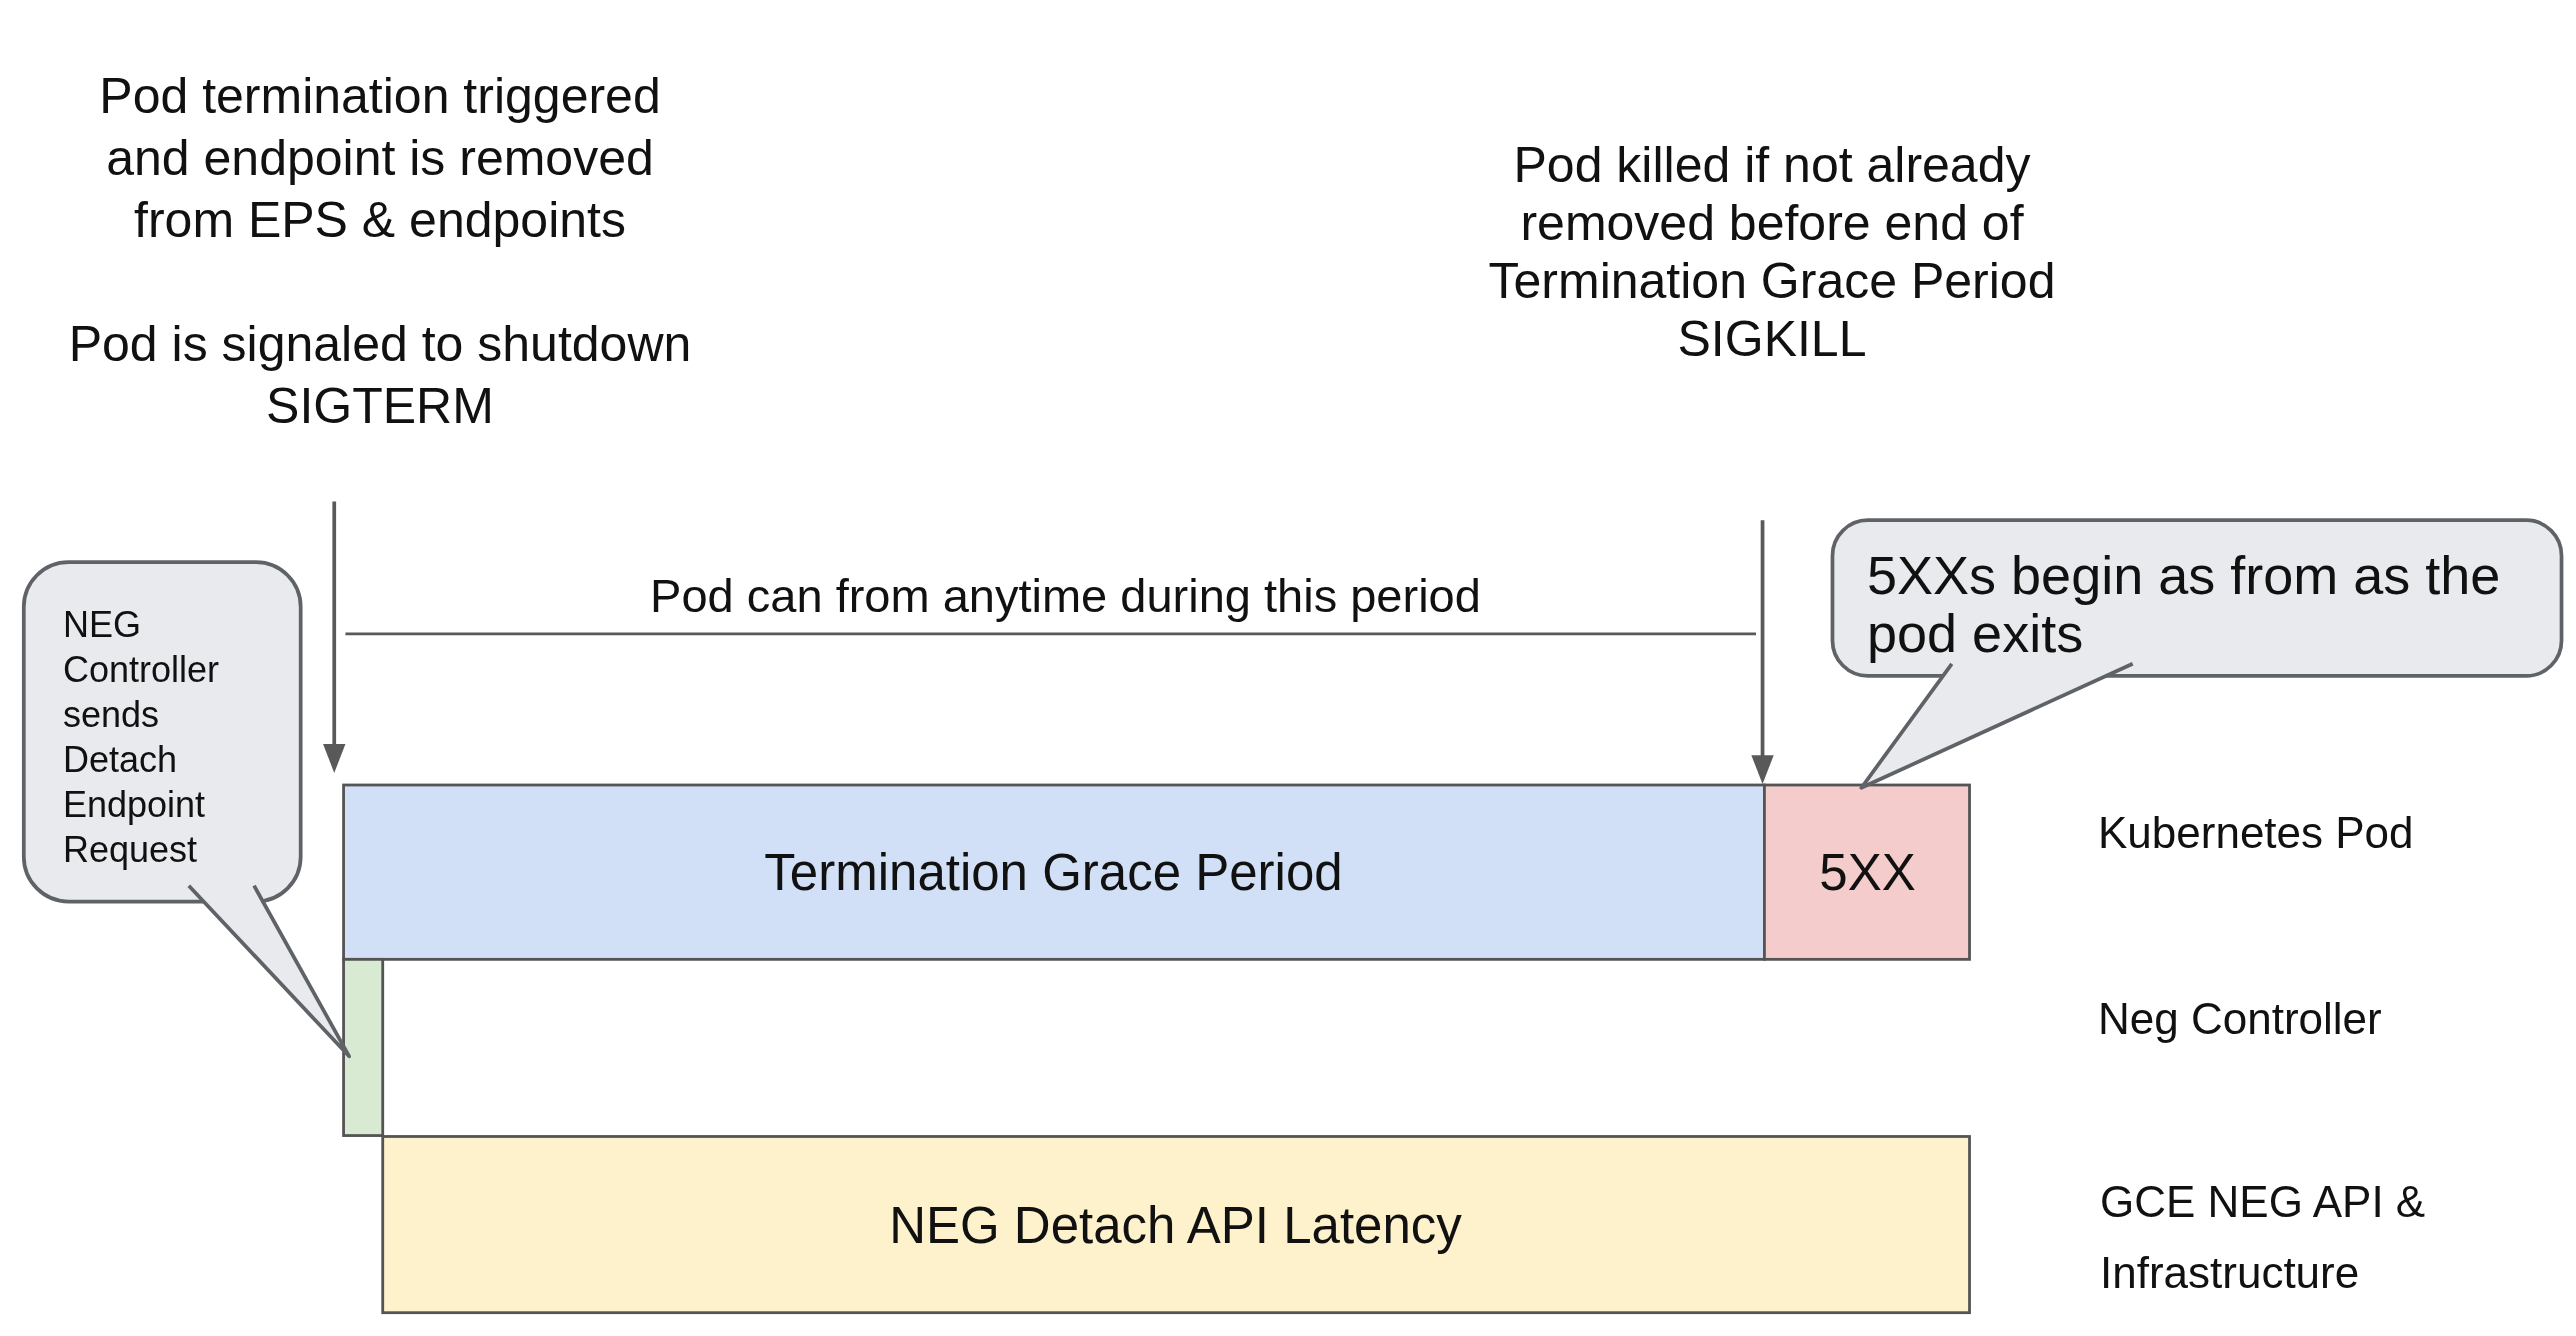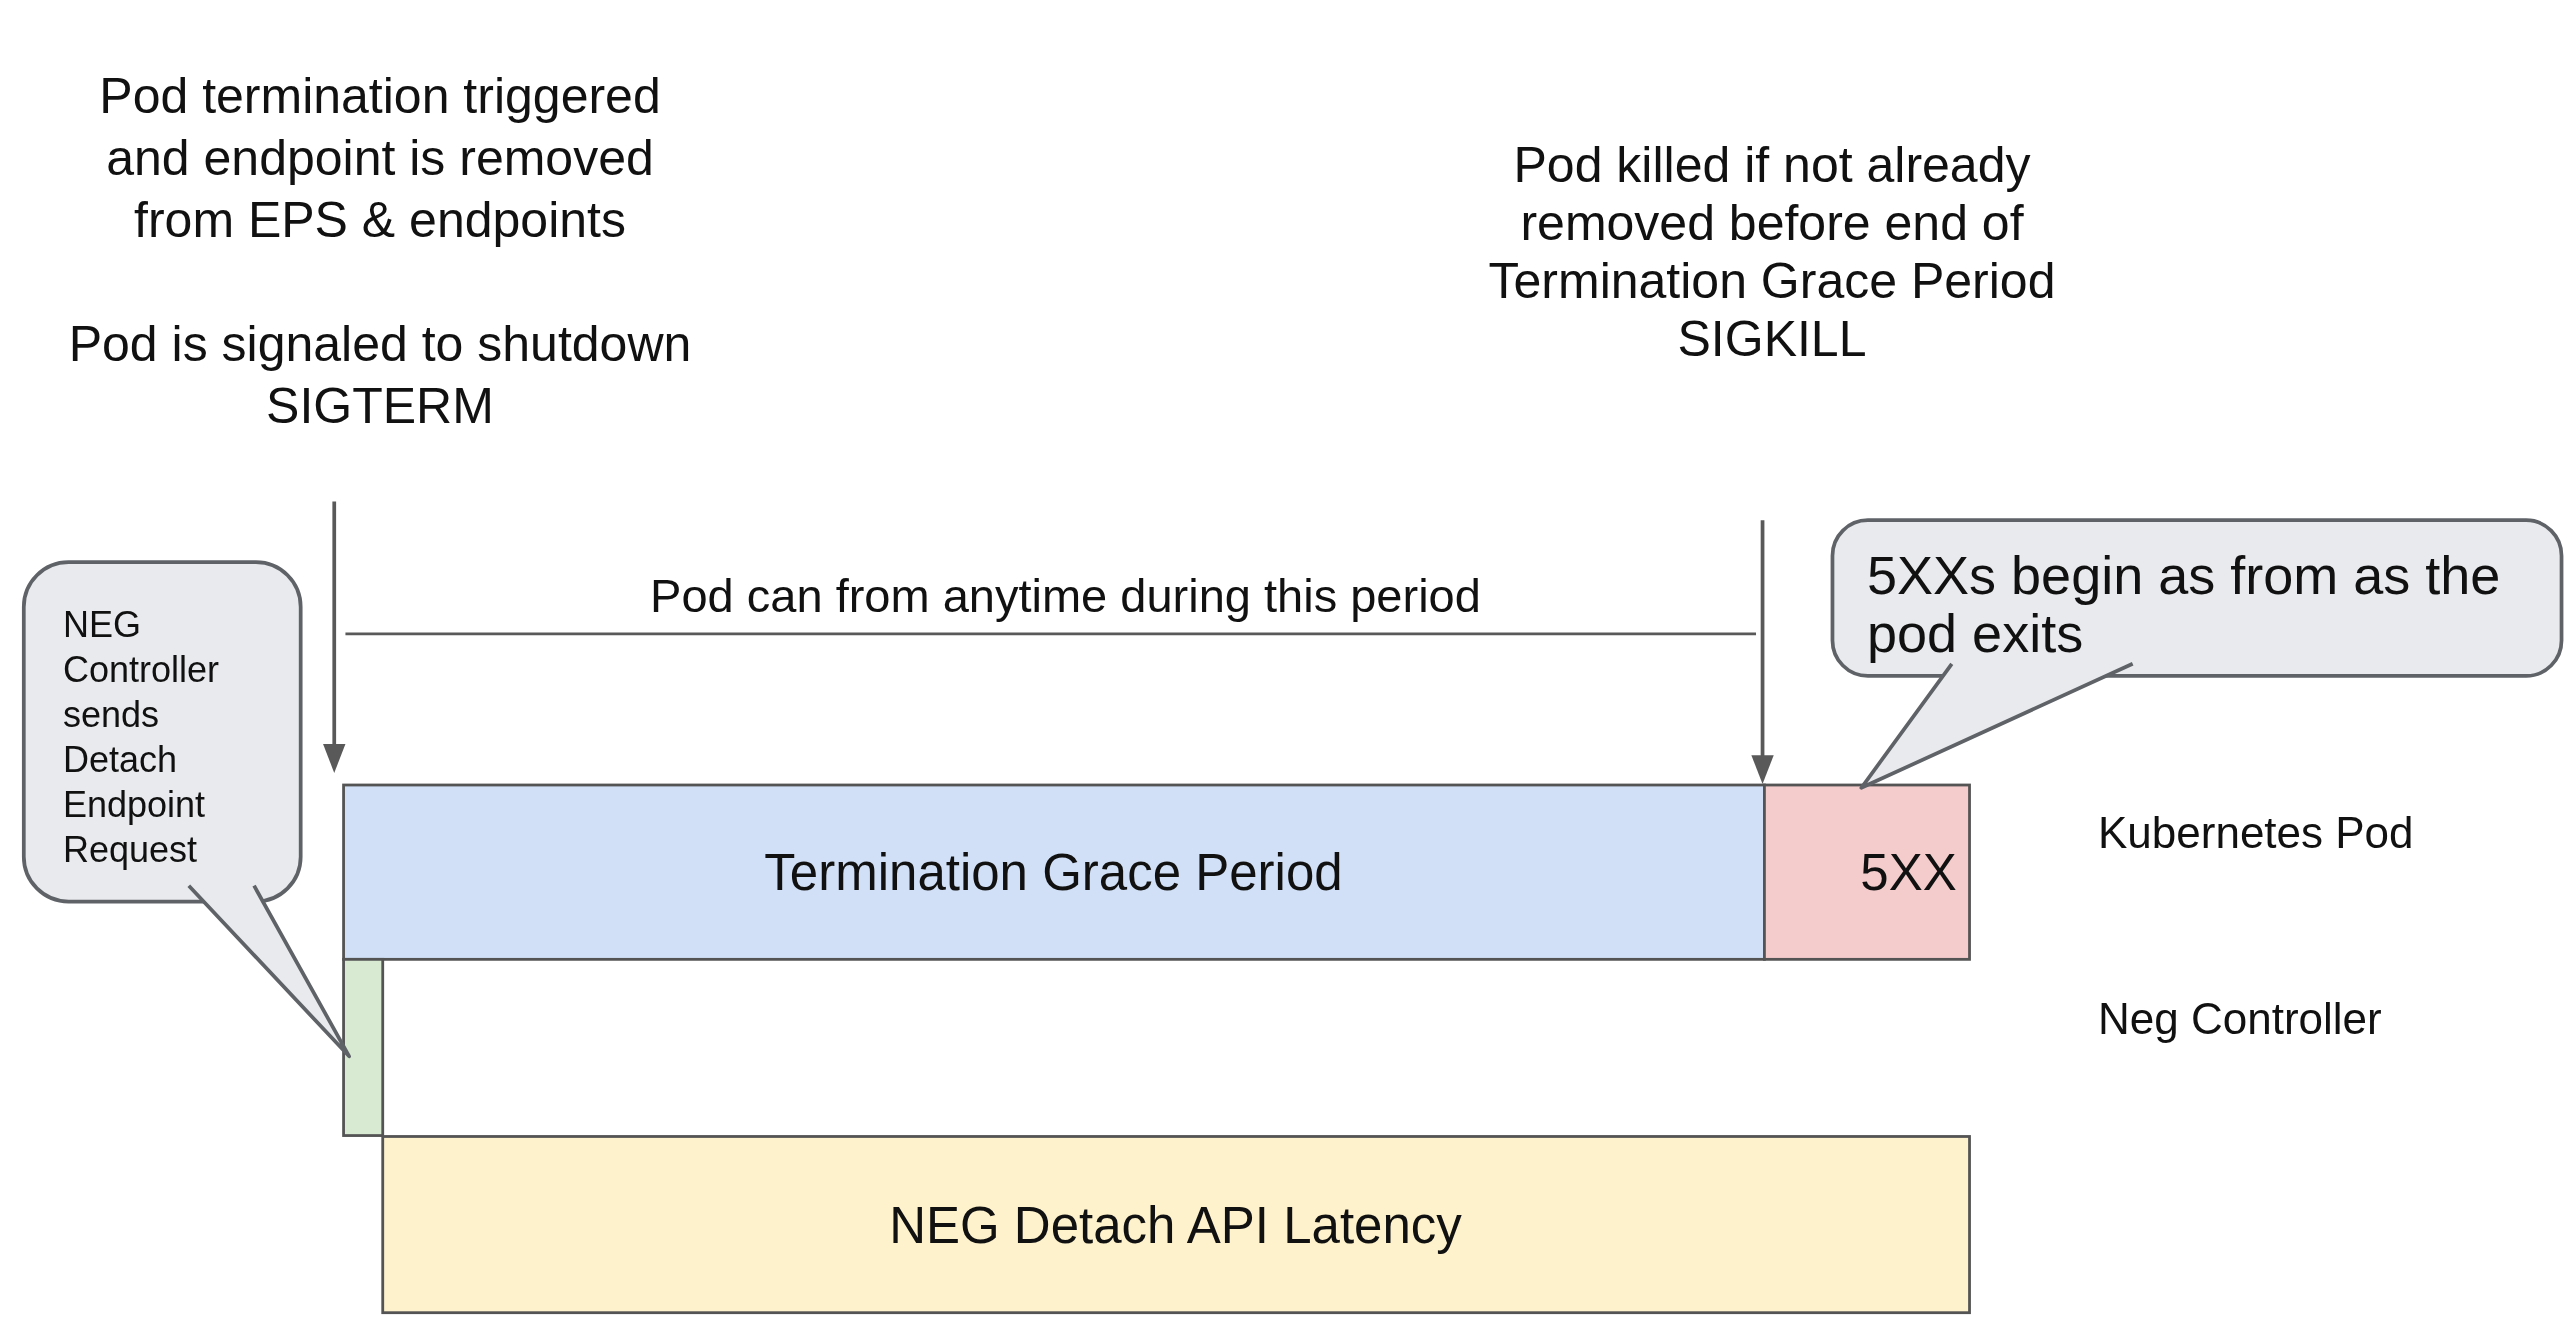--- a/index.html
+++ b/index.html
@@ -75,33 +75,35 @@
 
   <div class="txt annotation right" style="left:1450px; top:136px;">Pod killed if not already
 removed before end of
 Termination Grace Period
 SIGKILL</div>
 
   <div class="txt measure-label">Pod can from anytime during this period</div>
 
   <div class="txt bar-label" style="left:343px; top:785px; width:1421px; height:174px;">Termination Grace Period</div>
 
-  <div class="txt bar-label" style="left:1765px; top:785px; width:205px; height:174px;padding-left:41px;">5XX</div>
+  <div class="txt bar-label" style="left:1765px; top:785px; width:205px; height:174px;">5XX</div>
 
   <div class="txt bar-label" style="left:382px; top:1137px; width:1587px; height:176px;">NEG Detach API Latency</div>
 
   <div class="txt callout-text-left">NEG
 Controller
 sends
 Detach
 Endpoint
 Request</div>
 
   <div class="txt callout-text-right">5XXs begin as from as the
 pod exits</div>
 
   <div class="txt lane-label" style="left:2098px; top:795px;">Kubernetes Pod</div>
 
   <div class="txt lane-label" style="left:2098px; top:981px;">Neg Controller</div>
 
+  <div class="txt lane-label" style="left:2100px; top:1166px; line-height:71px;">GCE NEG API &amp;
+Infrastructure</div>
 
 </div>
 
 
 </body></html>

